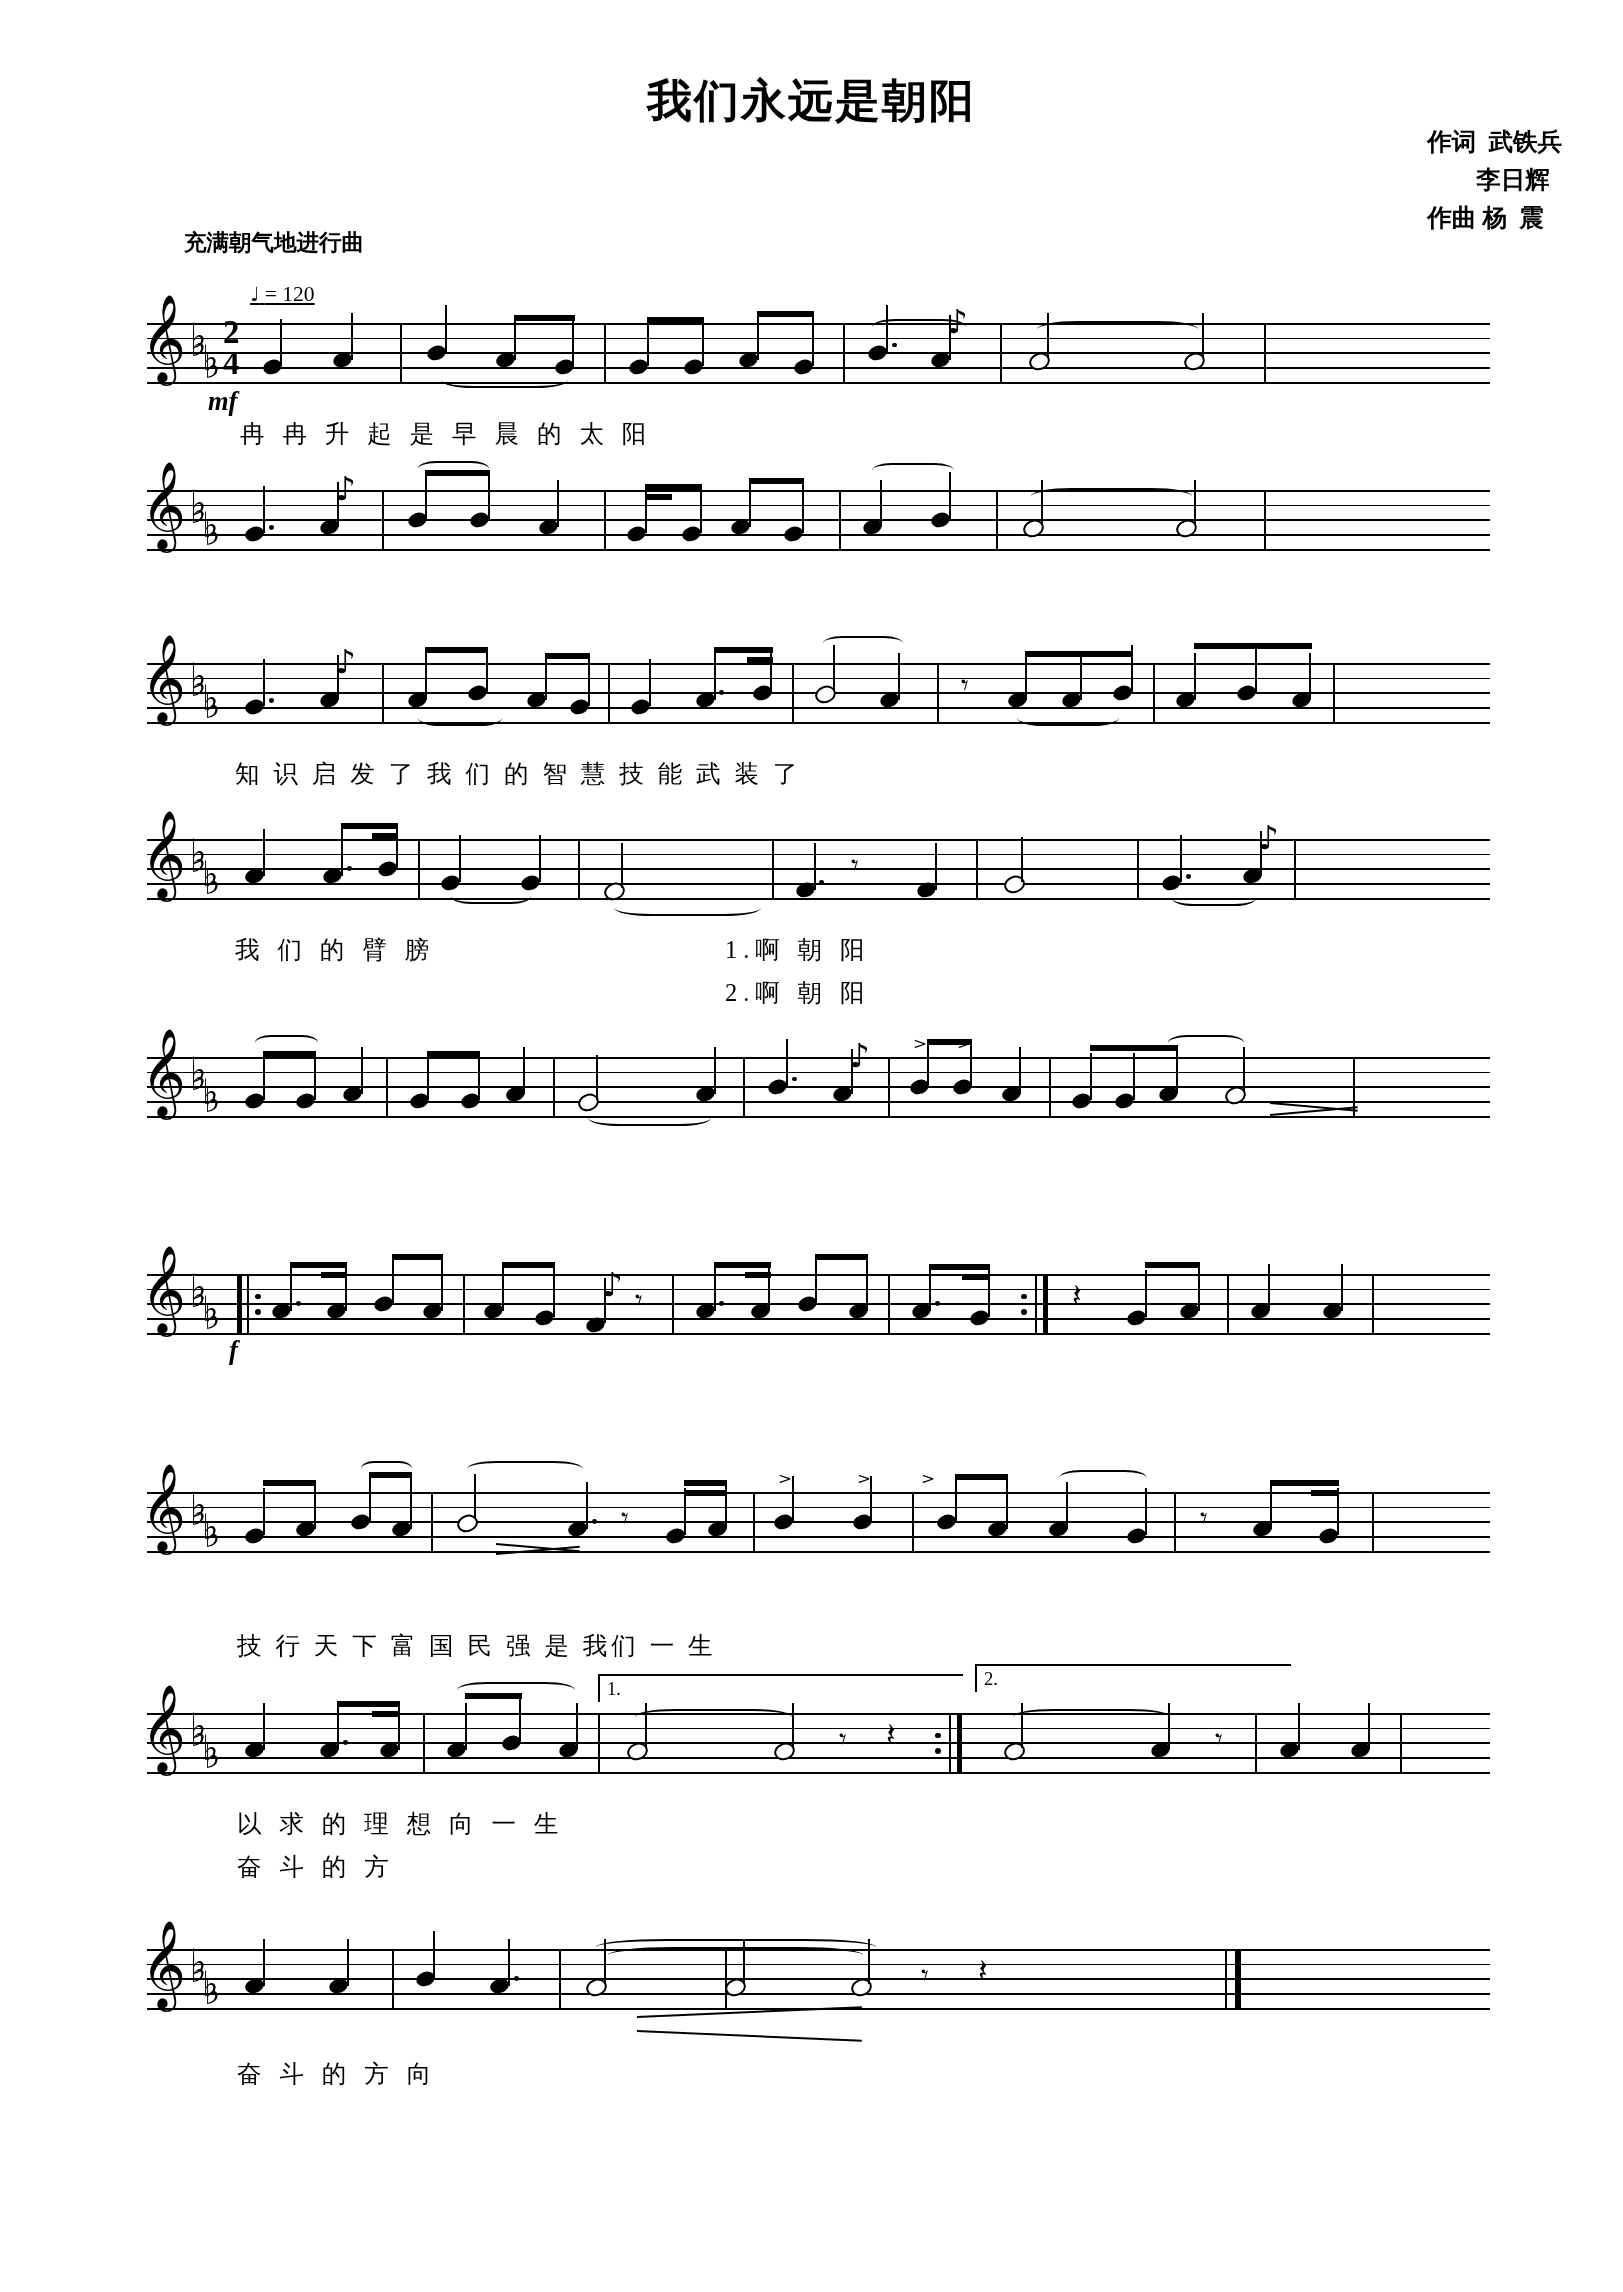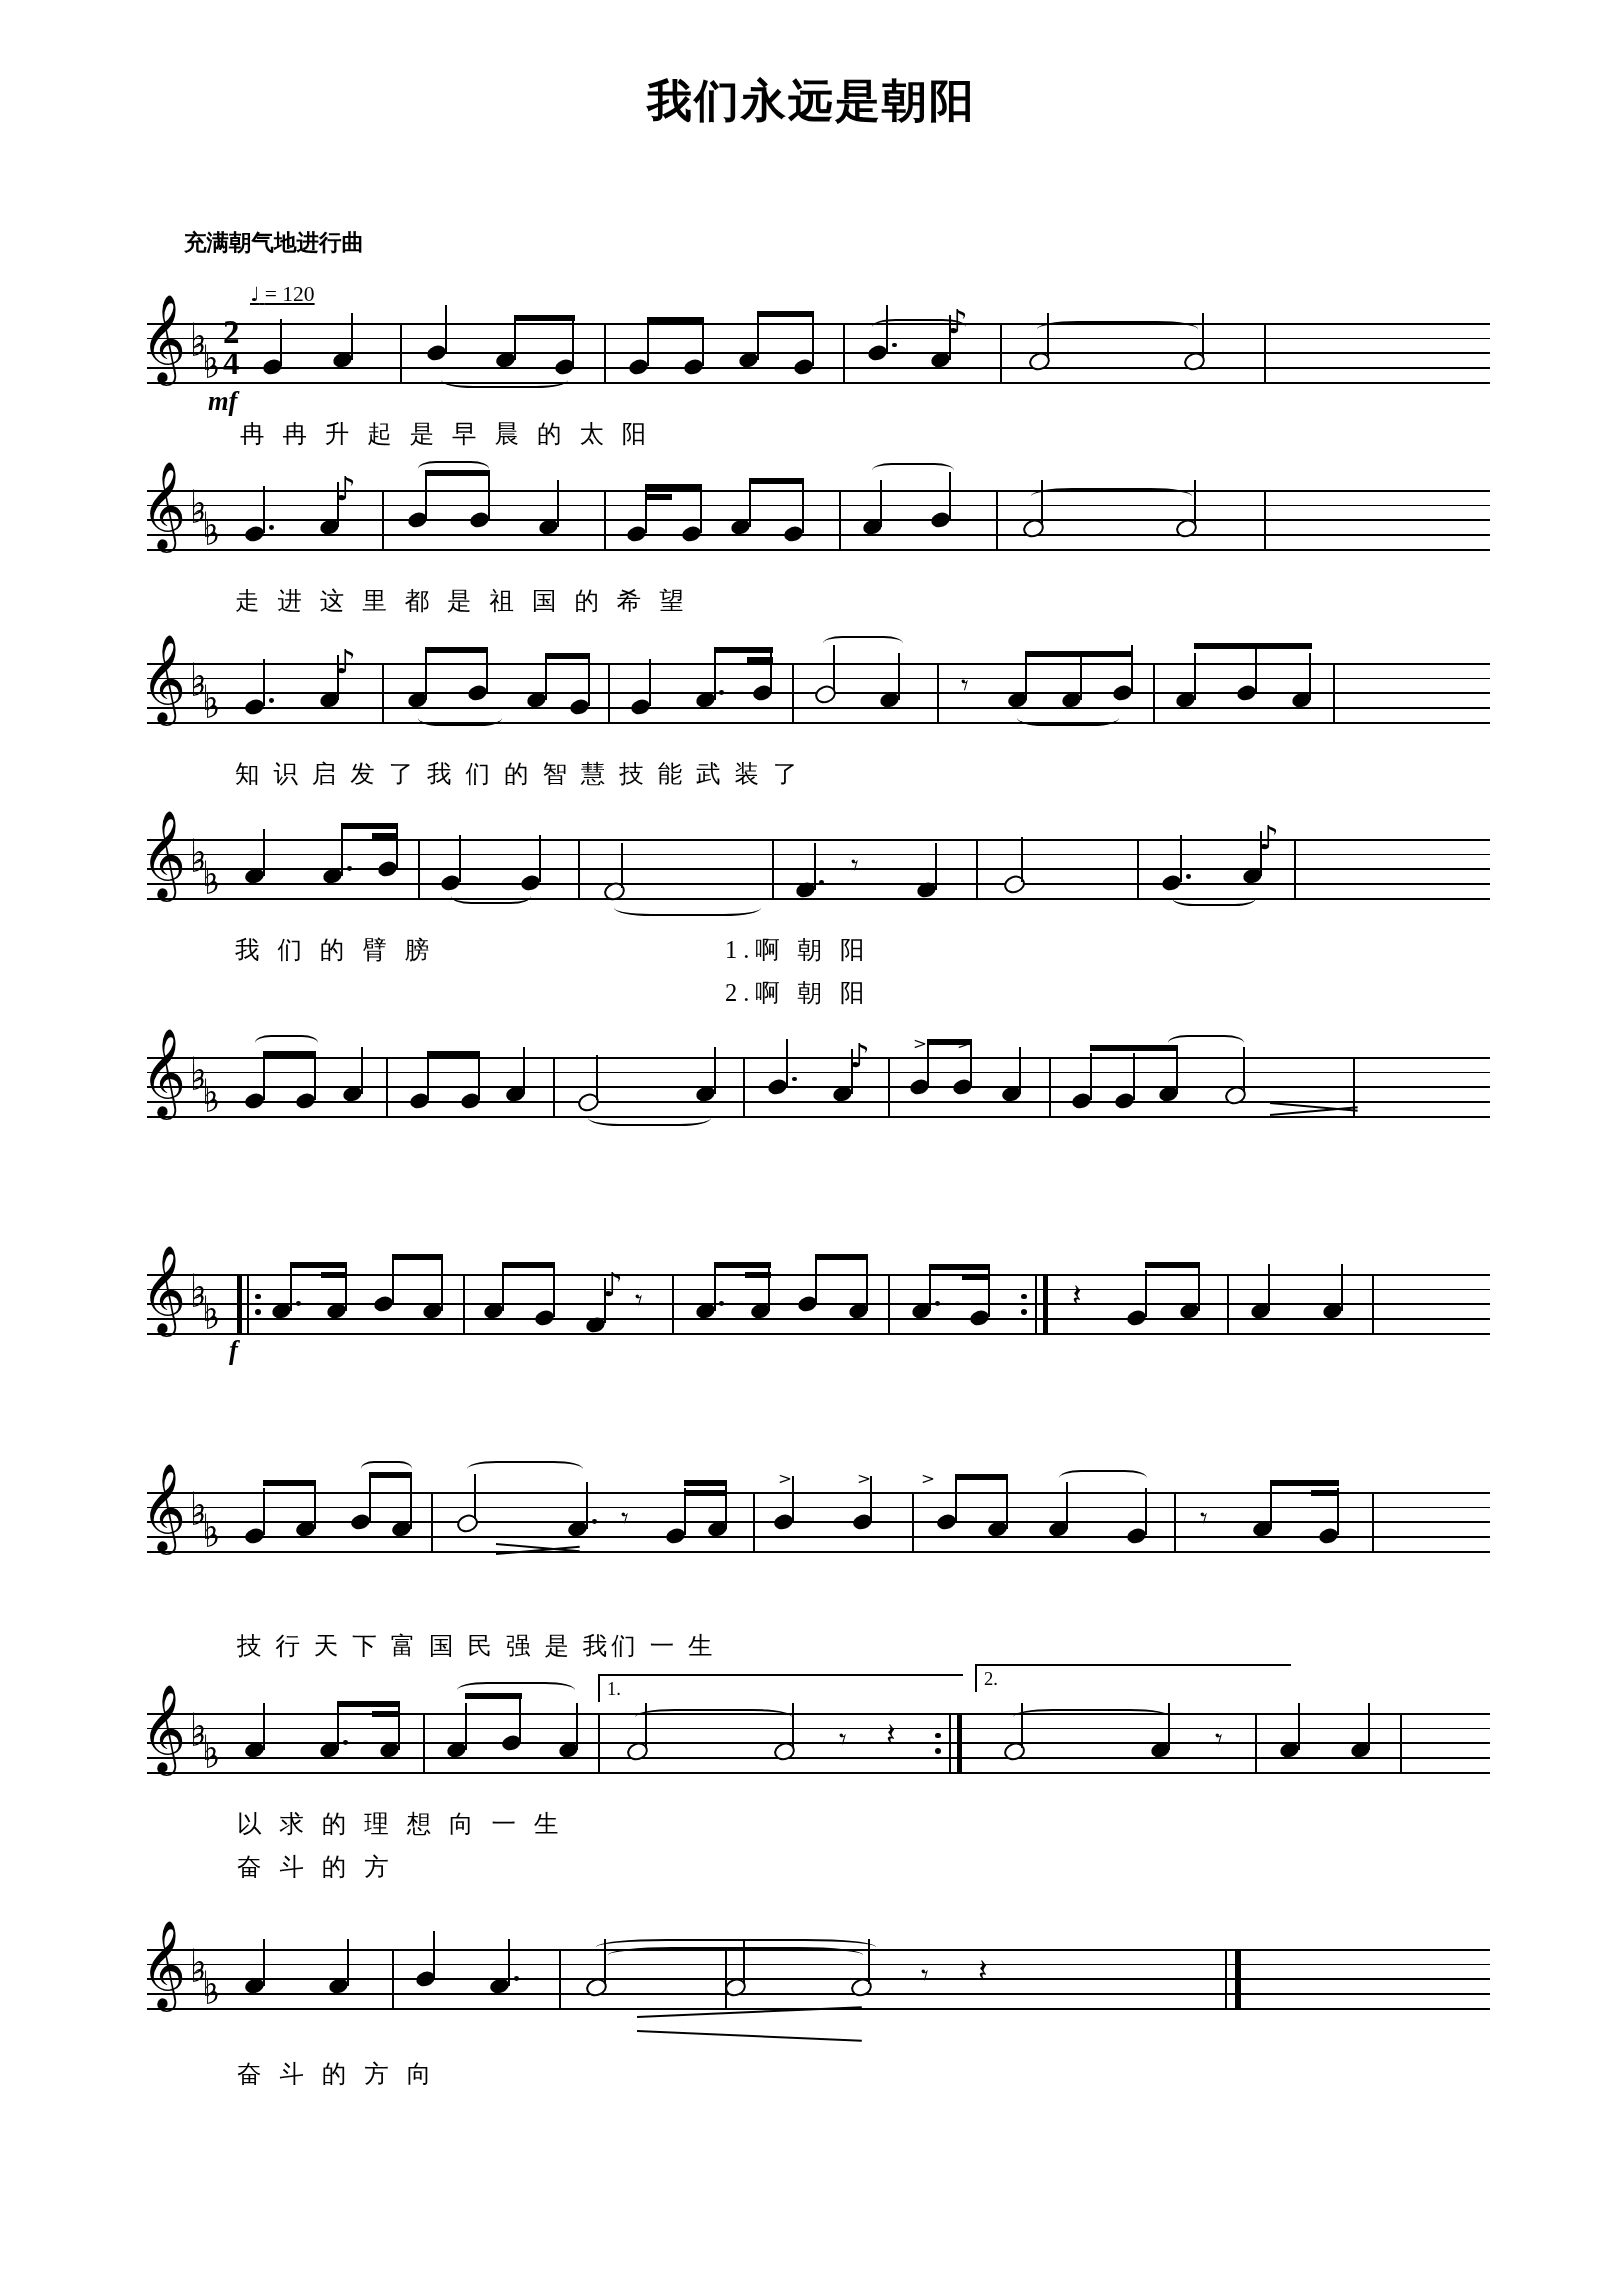--- a/index.html
+++ b/index.html
@@ -111,20 +111,25 @@
   .lyric span{display:inline-block;text-align:center;}
 </style>
 </head>
 <body>
 
 <div class="page">
 
   <div class="title">我们永远是朝阳</div>
 
 
+  <div class="credits">
+    <div class="row">作词  武铁兵</div>
+    <div class="row">        李日辉</div>
+    <div class="row">作曲 杨  震</div>
+  </div>
 
   <div class="tempo-text">充满朝气地进行曲</div>
   <div class="tempo-mark">
     <span class="qn">♩</span>
     <span>= 120</span>
   </div>
 
   <div class="system" style="top:323px;">
     <div class="staff">
       <div class="ln"></div>
@@ -242,21 +247,20 @@
       <div class="slur" style="left:725px;top:-27.4px;width:82px;"></div>
       <div class="barline" style="left:849px;"></div>
 
       <div class="nh open" style="left:876px;top:30px;"></div>
         <div class="stem" style="left:894px;top:-9.8px;height:45px;"></div>
       <div class="nh open" style="left:1029px;top:30px;"></div>
         <div class="stem" style="left:1047px;top:-9.8px;height:45px;"></div>
       <div class="slur" style="left:884px;top:-2px;width:161px;"></div>
       <div class="barline" style="left:1117px;"></div>
     </div>
-    <div class="lyric" style="left:88px;top:94px;letter-spacing:5.9px;">走   进   这   里   都 是 祖 国 的  希        望</div>
   </div>
 
   <div class="system" style="top:663px;">
     <div class="staff">
       <div class="ln"></div>
         <div class="ln"></div>
         <div class="ln"></div>
         <div class="ln"></div>
         <div class="ln"></div>
       <div class="clef">𝄞</div>

